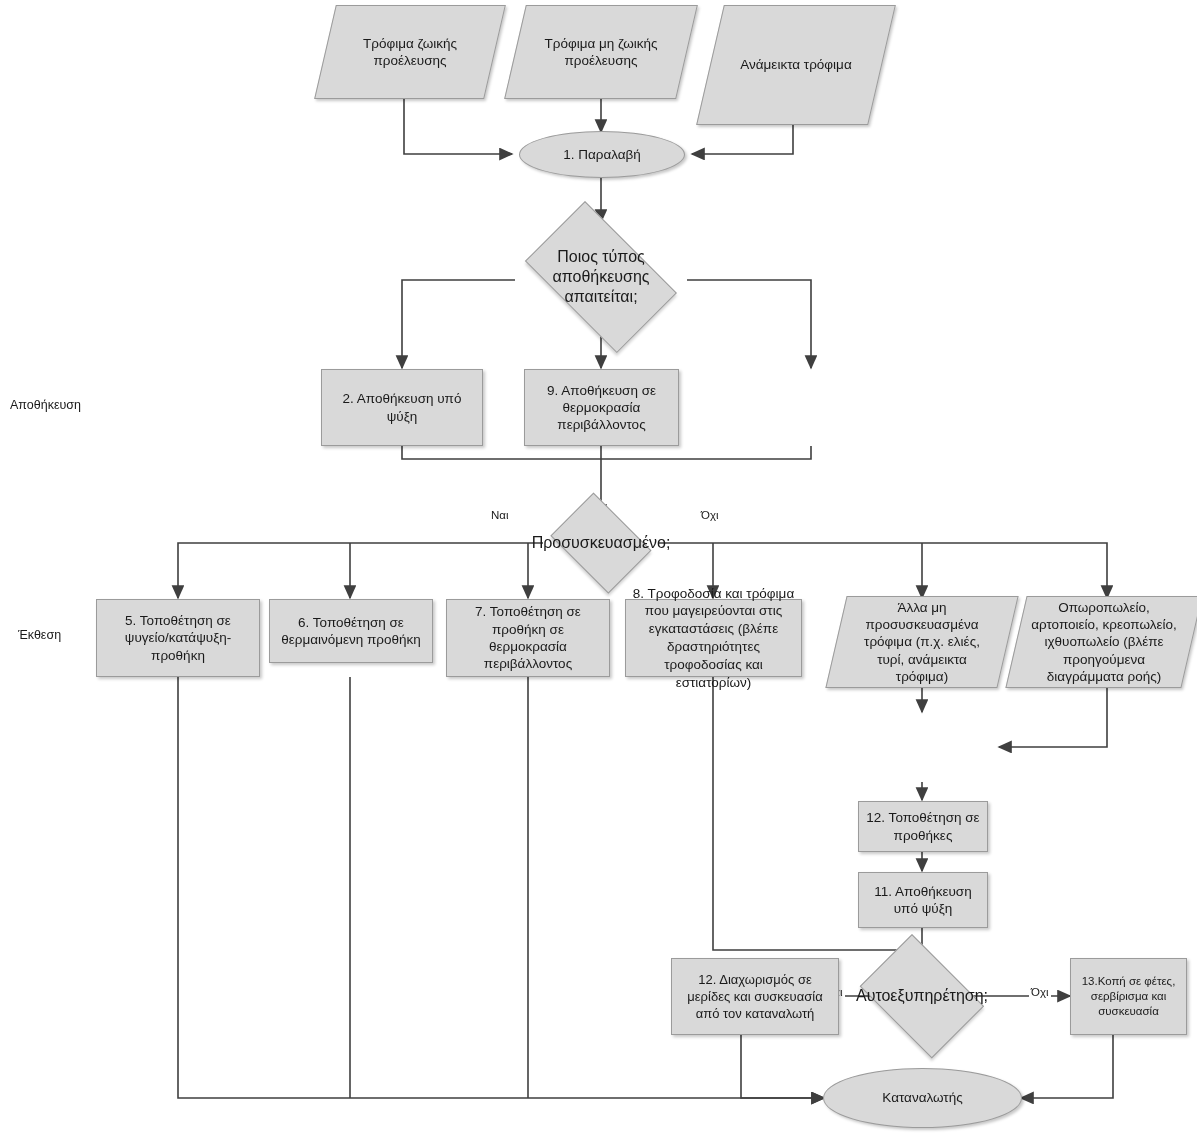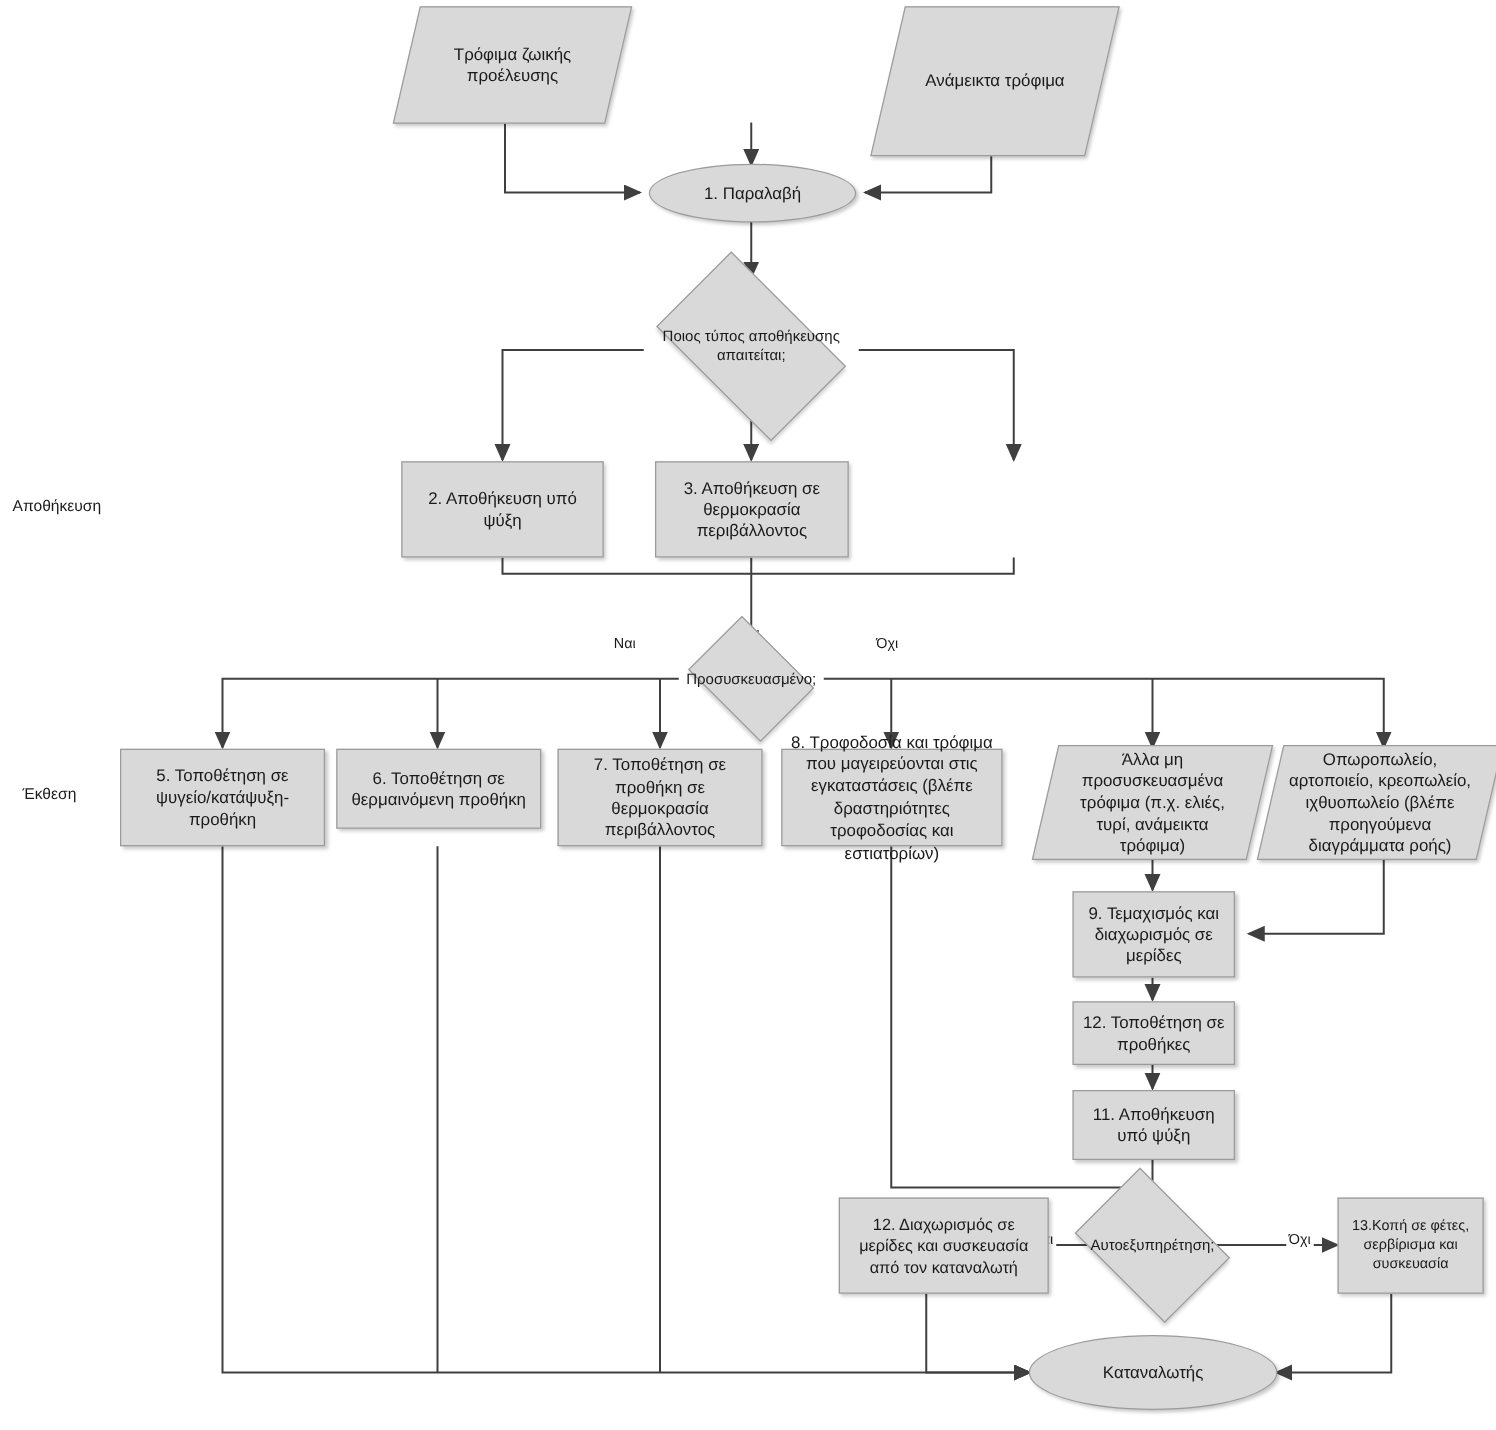--- a/index.html
+++ b/index.html
@@ -39,21 +39,21 @@
     background: #d9d9d9;
     border: 1px solid #9b9b9b;
     transform: skewX(-13deg);
     box-shadow: 2px 2px 3px rgba(0,0,0,0.22);
     z-index: 0;
   }
   .para .txt { position: relative; z-index: 1; padding: 0 10px; }
 
   .node.diamond {
     background: transparent; border: none; box-shadow: none;
-    font-size: 12px;
+    font-size: 16px;
   }
   .diamond .dshape {
     position: absolute; left: 50%; top: 50%;
     width: 70.7%; height: 70.7%;
     transform: translate(-50%,-50%) rotate(45deg);
     background: #d9d9d9;
     border: 1px solid #9b9b9b;
     box-shadow: 2px 2px 3px rgba(0,0,0,0.18);
     z-index: 0;
   }
@@ -130,34 +130,38 @@
     </g>
   </svg>
 
   <div class="swimlabel" style="left:10px; top:398px;">Αποθήκευση</div>
   <div class="swimlabel" style="left:18px; top:628px;">Έκθεση</div>
 
   <div class="node para" style="left:325px; top:5px; width:170px; height:94px;">
     <span class="skew"></span>
     <span class="txt">Τρόφιμα ζωικής προέλευσης</span>
   </div>
+  <div class="node para" style="left:515px; top:5px; width:172px; height:94px;">
+    <span class="skew"></span>
+    <span class="txt">Τρόφιμα μη ζωικής προέλευσης</span>
+  </div>
   <div class="node para" style="left:710px; top:5px; width:172px; height:120px;">
     <span class="skew"></span>
     <span class="txt">Ανάμεικτα τρόφιμα</span>
   </div>
 
   <div class="node ellipse" style="left:519px; top:131px; width:166px; height:47px;">1. Παραλαβή</div>
 
   <div class="node diamond" style="left:509px; top:217px; width:184px; height:120px;">
     <span class="dshape"></span>
     <span class="txt">Ποιος τύπος αποθήκευσης απαιτείται;</span>
   </div>
 
   <div class="node proc" style="left:321px; top:369px; width:162px; height:77px;">2. Αποθήκευση υπό ψύξη</div>
-  <div class="node proc" style="left:524px; top:369px; width:155px; height:77px;">3. Αποθήκευση σε θερμοκρασία περιβάλλοντος</div>
+  <div class="node proc" style="left:524px; top:369px; width:155px; height:77px;">9. Αποθήκευση σε θερμοκρασία περιβάλλοντος</div>
 
   <div class="node diamond" style="left:543px; top:500px; width:116px; height:86px;">
     <span class="dshape"></span>
     <span class="txt">Προσυσκευασμένο;</span>
   </div>
   <div class="edgelabel" style="left:489px; top:509px;">Ναι</div>
   <div class="edgelabel" style="left:699px; top:509px;">Όχι</div>
 
   <div class="node proc" style="left:96px; top:599px; width:164px; height:78px;">5. Τοποθέτηση σε ψυγείο/κατάψυξη-προθήκη</div>
   <div class="node proc" style="left:269px; top:599px; width:164px; height:64px;">6. Τοποθέτηση σε θερμαινόμενη προθήκη</div>
@@ -166,21 +170,20 @@
 
   <div class="node para" style="left:836px; top:596px; width:172px; height:92px;">
     <span class="skew"></span>
     <span class="txt">Άλλα μη προσυσκευασμένα τρόφιμα (π.χ. ελιές, τυρί, ανάμεικτα τρόφιμα)</span>
   </div>
   <div class="node para" style="left:1016px; top:596px; width:176px; height:92px;">
     <span class="skew"></span>
     <span class="txt">Οπωροπωλείο, αρτοποιείο, κρεοπωλείο, ιχθυοπωλείο (βλέπε προηγούμενα διαγράμματα ροής)</span>
   </div>
 
-  <div class="node proc" style="left:858px; top:713px; width:130px; height:69px;">9. Τεμαχισμός και διαχωρισμός σε μερίδες</div>
   <div class="node proc" style="left:858px; top:801px; width:130px; height:51px;">12. Τοποθέτηση σε προθήκες</div>
   <div class="node proc" style="left:858px; top:872px; width:130px; height:56px;">11. Αποθήκευση υπό ψύξη</div>
 
   <div class="node diamond" style="left:850px; top:944px; width:144px; height:104px;">
     <span class="dshape"></span>
     <span class="txt">Αυτοεξυπηρέτηση;</span>
   </div>
   <div class="edgelabel" style="left:823px; top:986px;">Ναι</div>
   <div class="edgelabel" style="left:1029px; top:986px;">Όχι</div>
 

